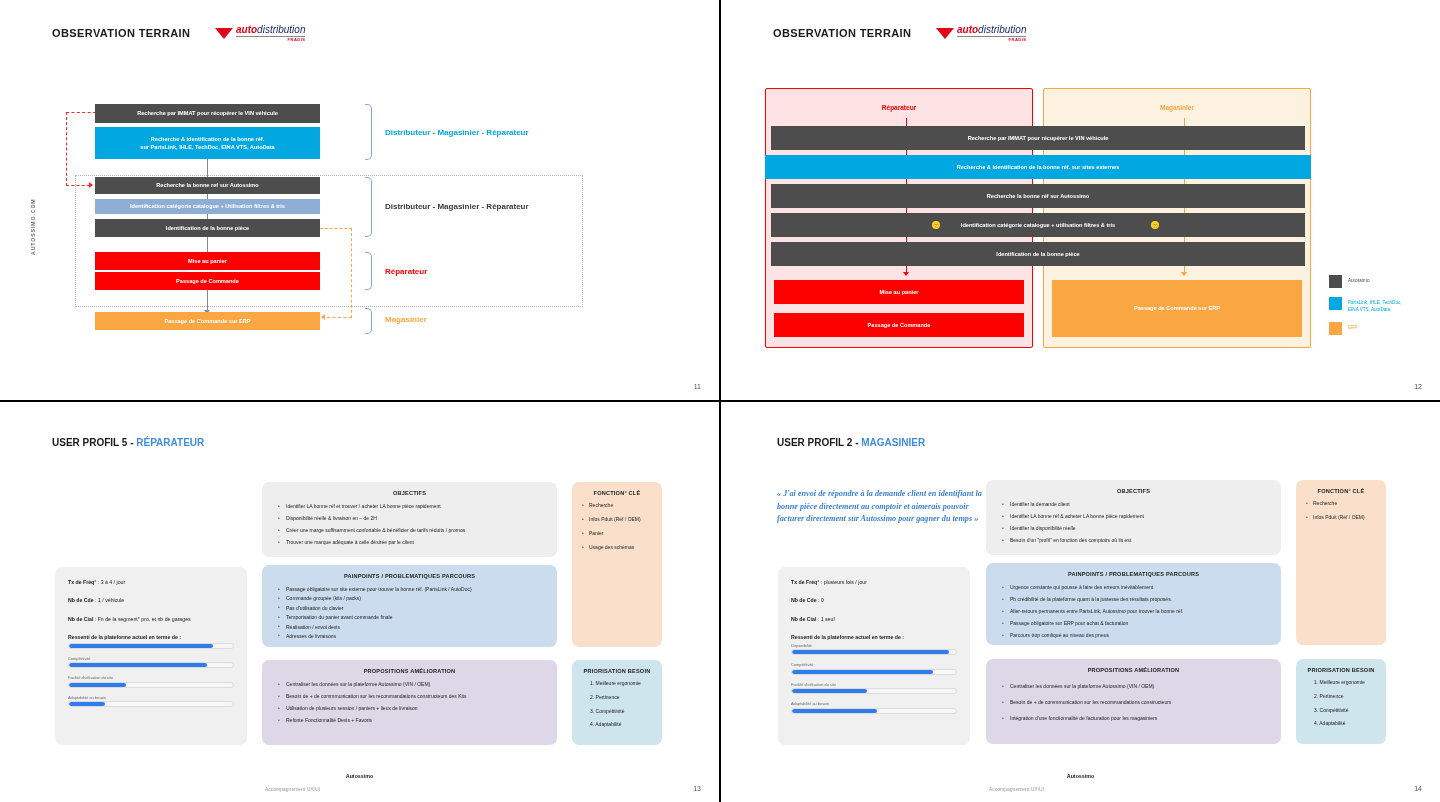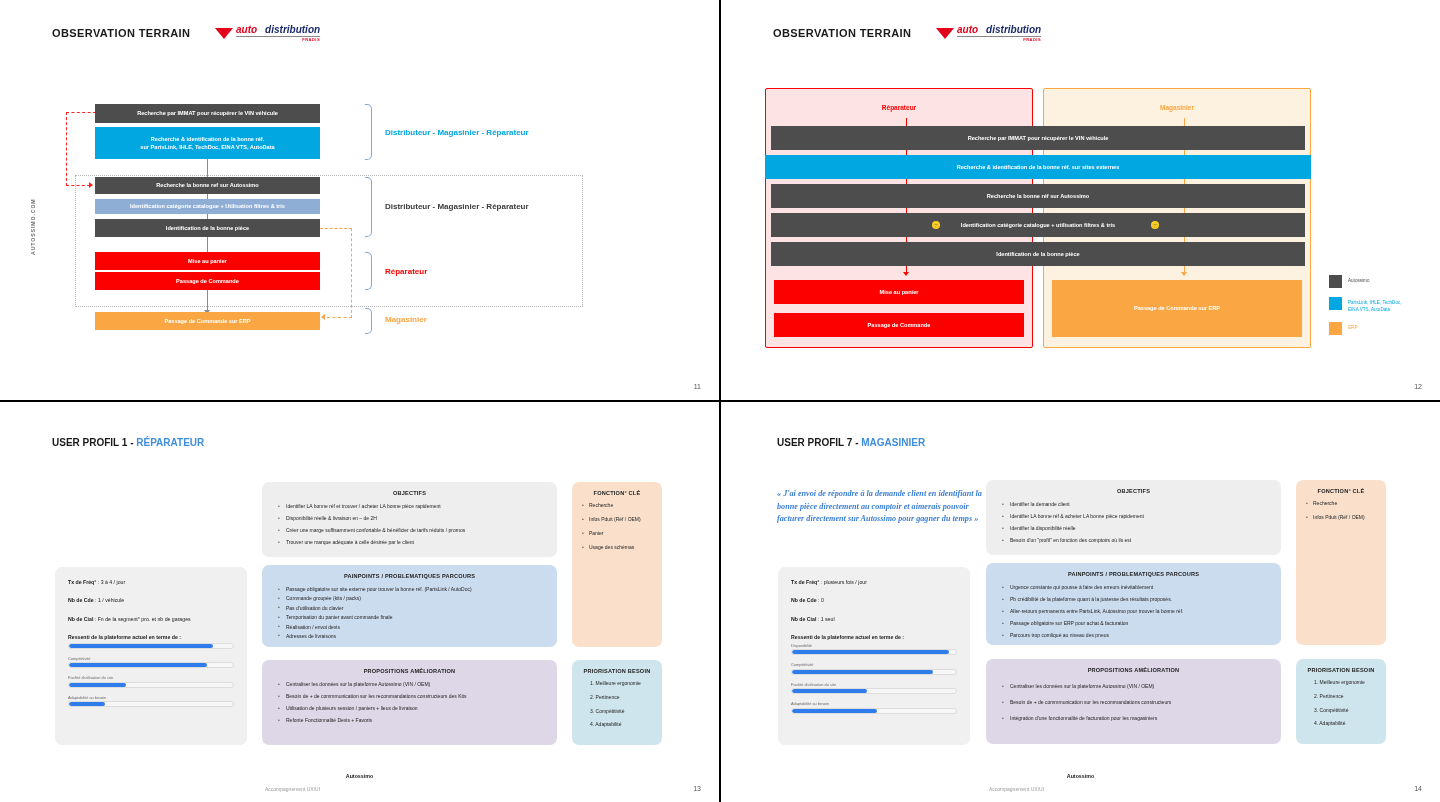--- a/index.html
+++ b/index.html
@@ -39,21 +39,21 @@
   }
   .logo-tri {
     width: 0; height: 0;
     border-left: 9px solid transparent;
     border-right: 9px solid transparent;
     border-top: 11px solid #e2001a;
     margin-right: 1px;
   }
   .logo-txt { position: relative; line-height: 1; }
   .logo-auto { color: #e2001a; font-weight: bold; font-style: italic; }
-  .logo-distribution { color: #1a2a6c; font-weight: bold; font-style: italic; padding-left: 8px; }
+  .logo-distribution { color: #1a2a6c; font-weight: normal; font-style: italic; }
   .logo-sub {
     display: block; text-align: right; color: #e2001a;
     font-weight: bold; letter-spacing: .5px; margin-top: 1px;
     border-top: 1px solid #888; padding-top: 1px;
   }
   .page-num {
     position: absolute; right: 18px; bottom: 10px;
     font-size: 7px; color: #555;
   }
 
@@ -323,21 +323,21 @@
       </div>
     </div>
 
     <div class="page-num">12</div>
   </div>
 
   <div class="hgap" style="grid-column: 1 / span 3;"></div>
 
   <div class="slide">
     <div class="persona-title" style="left:52px; top:35px;">
-      <span>USER PROFIL 1 - </span><span class="accent">RÉPARATEUR</span>
+      <span>USER PROFIL 5 - </span><span class="accent">RÉPARATEUR</span>
     </div>
 
 
     <div class="card c-lgrey" style="left:55px; top:165px; width:192px; height:178px;">
       <div class="stats">
         <div class="stat-line">
           <b>Tx de Fréq°</b> : <span>3 à 4 / jour</span>
         </div>
         <div class="stat-line">
           <b>Nb de Cde</b> : <span>1 / véhicule</span>
@@ -426,21 +426,21 @@
 
     <div class="footer-center" style="top:371px;">Autossimo</div>
     <div class="footer-left" style="left:265px; top:384px;">Accompagnement UX/UI</div>
     <div class="page-num">13</div>
   </div>
 
   <div class="vgap"></div>
 
   <div class="slide">
     <div class="persona-title" style="left:56px; top:35px;">
-      <span>USER PROFIL 7 - </span><span class="accent">MAGASINIER</span>
+      <span>USER PROFIL 2 - </span><span class="accent">MAGASINIER</span>
     </div>
 
     <div class="quote" style="left:56px; top:86px; width:210px;">«  J'ai envoi de répondre à la demande client en identifiant la bonne pièce directement au comptoir et aimerais pouvoir facturer directement sur Autossimo pour gagner du temps »</div>
 
     <div class="card c-lgrey" style="left:57px; top:165px; width:192px; height:178px;">
       <div class="stats">
         <div class="stat-line">
           <b>Tx de Fréq°</b> : <span>plusieurs fois / jour</span>
         </div>
         <div class="stat-line">

